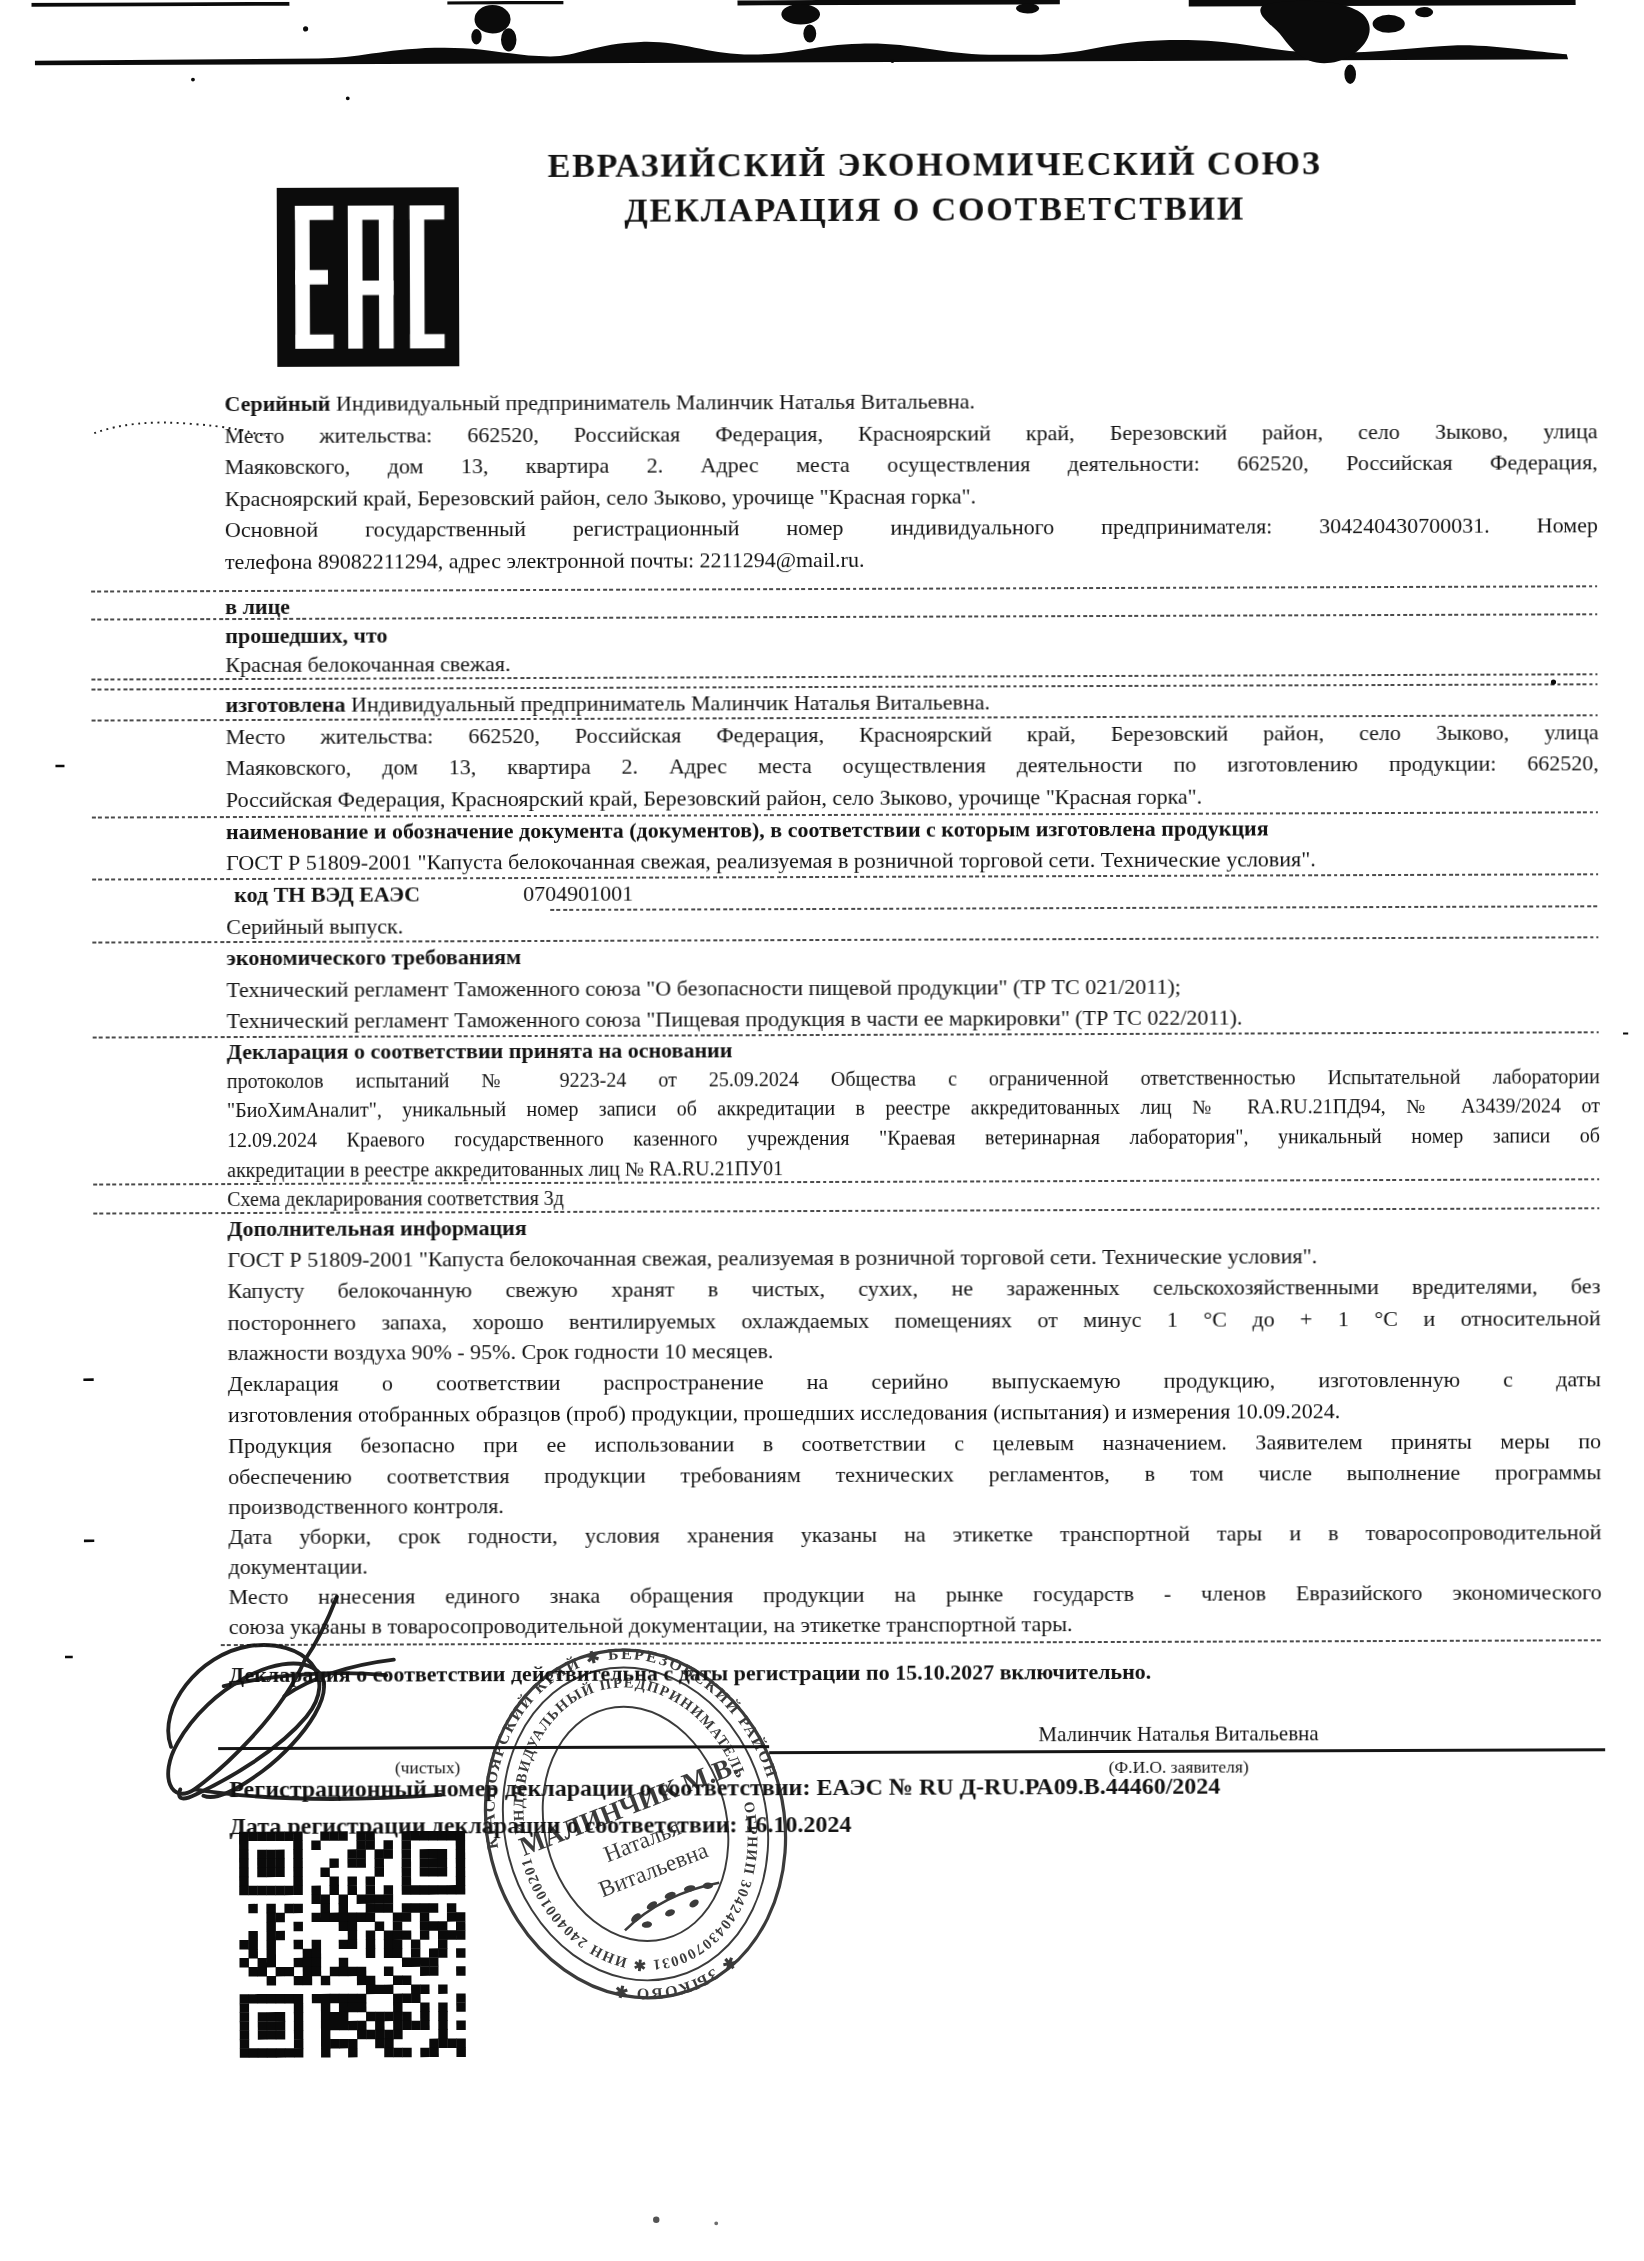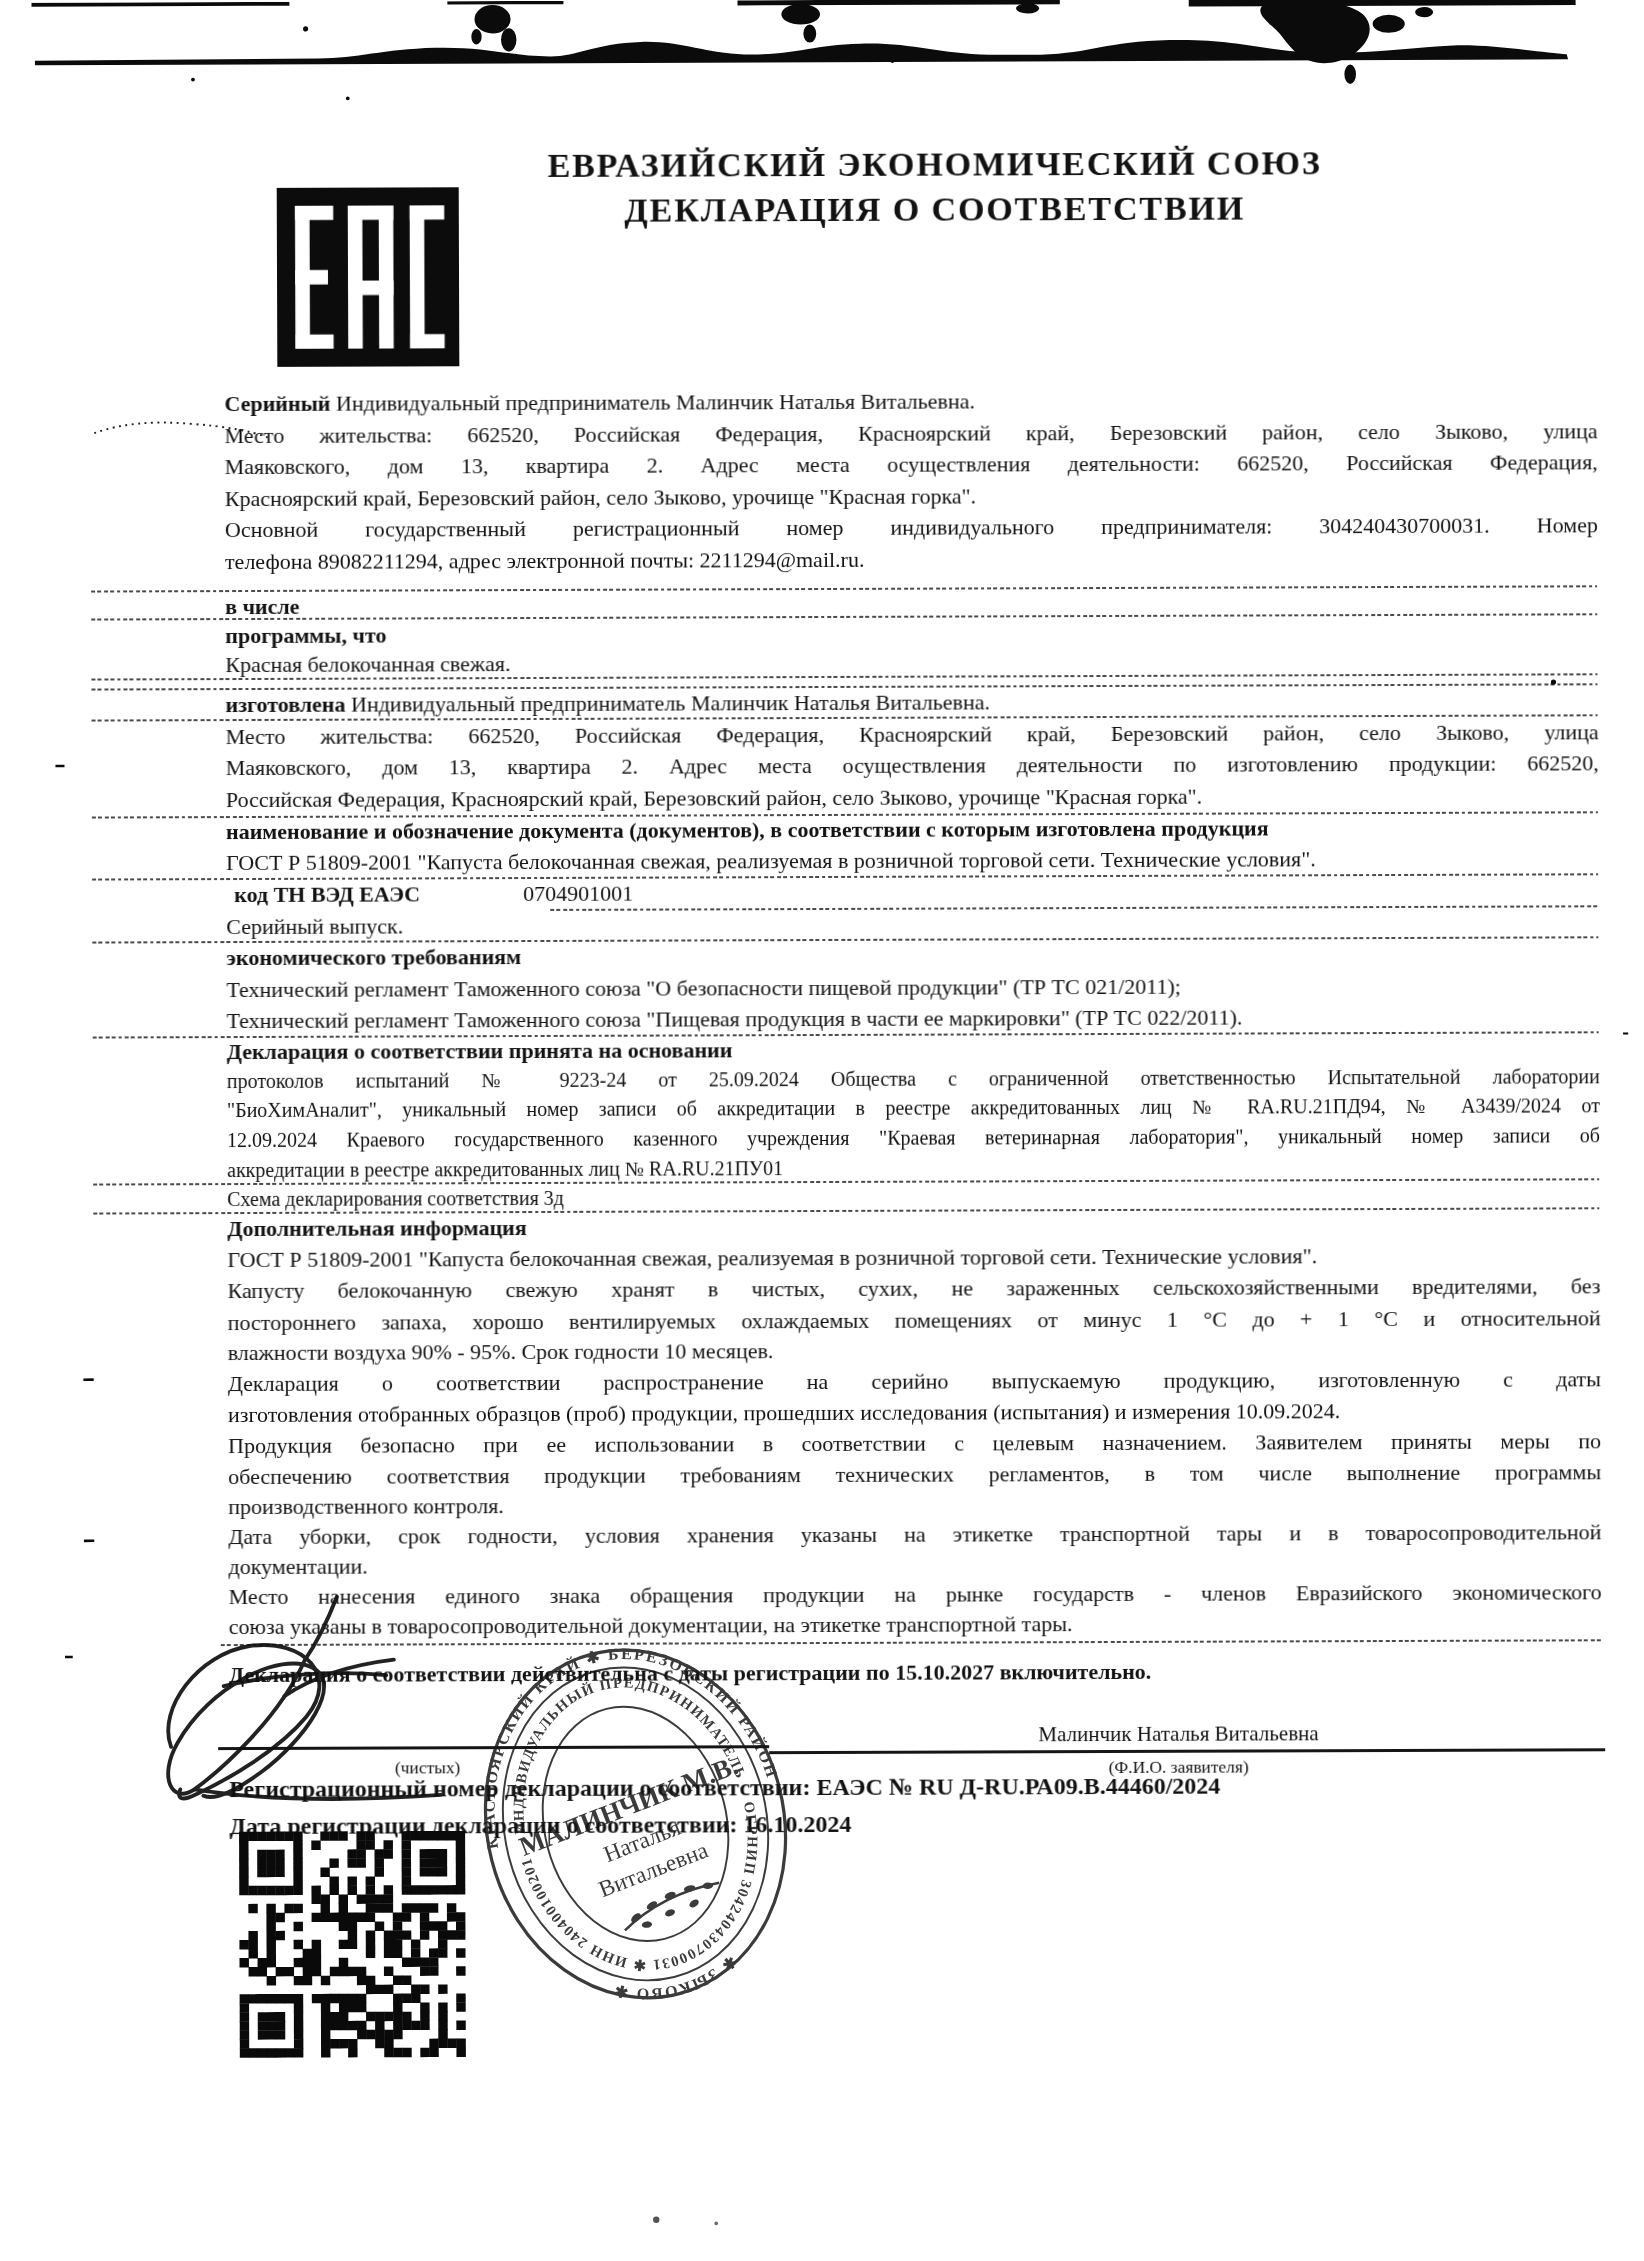--- a/index.html
+++ b/index.html
@@ -59,22 +59,22 @@
     <div class="title" style="top:146px">ЕВРАЗИЙСКИЙ ЭКОНОМИЧЕСКИЙ СОЮЗ</div>
     <div class="title" style="top:191px">ДЕКЛАРАЦИЯ О СООТВЕТСТВИИ</div>
 
     <div id="lines">
           <div class="ln" style="top: 390px;"><span class="lb">Серийный </span><span>Индивидуальный предприниматель Малинчик Наталья Витальевна.</span></div>
           <div class="ln j" style="top: 422px;"><span>Место жительства: 662520, Российская Федерация, Красноярский край, Березовский район, село Зыково, улица</span></div>
           <div class="ln j" style="top: 453px;"><span>Маяковского, дом 13, квартира 2. Адрес места осуществления деятельности: 662520, Российская Федерация,</span></div>
           <div class="ln" style="top: 485px;"><span>Красноярский край, Березовский район, село Зыково, урочище "Красная горка".</span></div>
           <div class="ln j" style="top: 516px;"><span>Основной государственный регистрационный номер индивидуального предпринимателя: 304240430700031. Номер</span></div>
           <div class="ln" style="top: 548px;"><span>телефона 89082211294,  адрес электронной почты: 2211294@mail.ru.</span></div>
-          <div class="ln" style="top: 593px;"><span class="lb">в числе</span></div>
-          <div class="ln" style="top: 622px;"><span class="lb">программы, что</span></div>
+          <div class="ln" style="top: 593px;"><span class="lb">в лице</span></div>
+          <div class="ln" style="top: 622px;"><span class="lb">прошедших, что</span></div>
           <div class="ln" style="top: 651px;"><span>Красная белокочанная свежая.</span></div>
           <div class="ln" style="top: 691px;"><span class="lb">изготовлена </span><span>Индивидуальный предприниматель Малинчик Наталья Витальевна.</span></div>
           <div class="ln j" style="top: 723px;"><span>Место жительства: 662520,  Российская Федерация, Красноярский край, Березовский район, село Зыково, улица</span></div>
           <div class="ln j" style="top: 754px;"><span>Маяковского, дом 13, квартира 2.  Адрес места осуществления деятельности по изготовлению продукции: 662520,</span></div>
           <div class="ln" style="top: 786px;"><span>Российская Федерация, Красноярский край, Березовский район, село Зыково, урочище "Красная горка".</span></div>
           <div class="ln" style="top: 818px;"><span class="lb">наименование и обозначение документа (документов), в соответствии с которым изготовлена продукция</span></div>
           <div class="ln" style="top: 849px;"><span>ГОСТ Р 51809-2001 "Капуста белокочанная свежая, реализуемая в розничной торговой сети.  Технические условия".</span></div>
           <div class="ln code" style="top: 881px;"><span class="lb">код ТН ВЭД ЕАЭС</span><span>0704901001</span></div>
           <div class="ln" style="top: 913px;"><span>Серийный выпуск.</span></div>
           <div class="ln" style="top: 944px;"><span class="lb">экономического требованиям</span></div>

